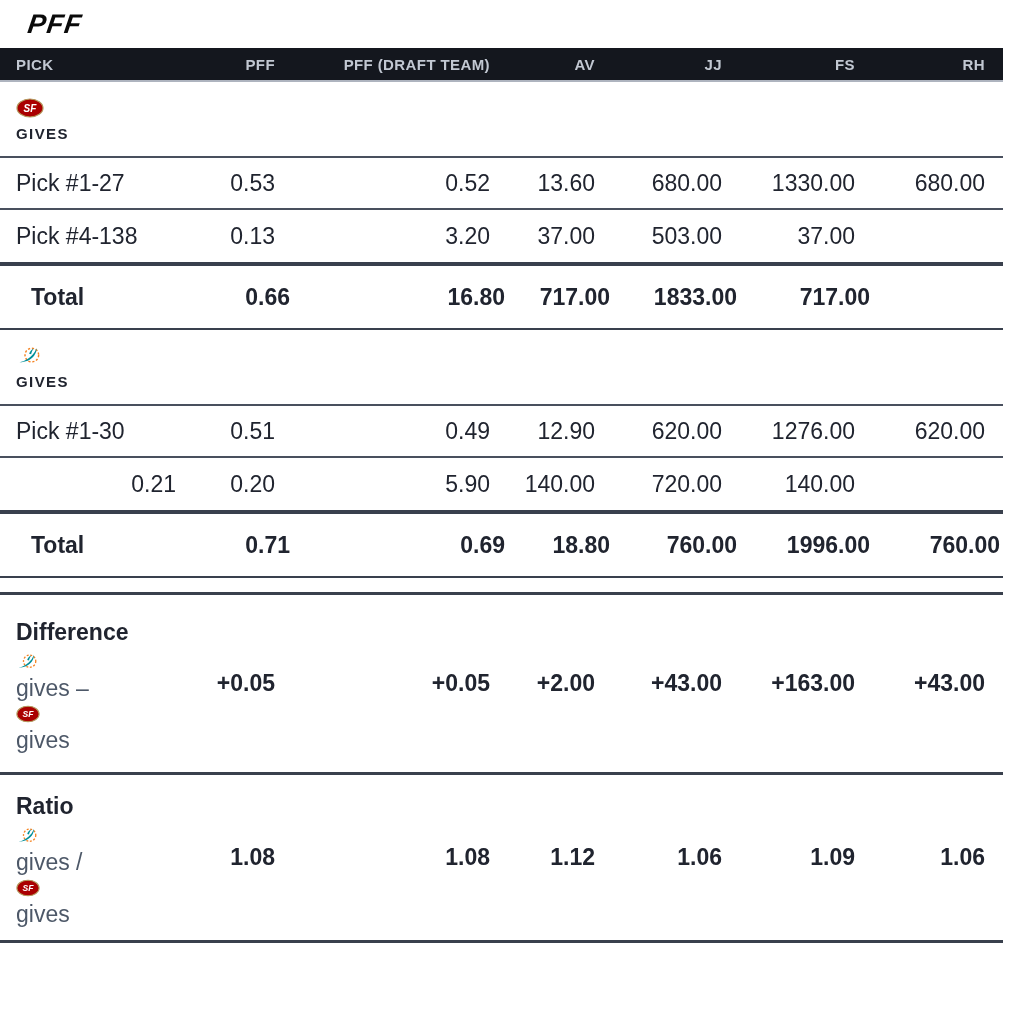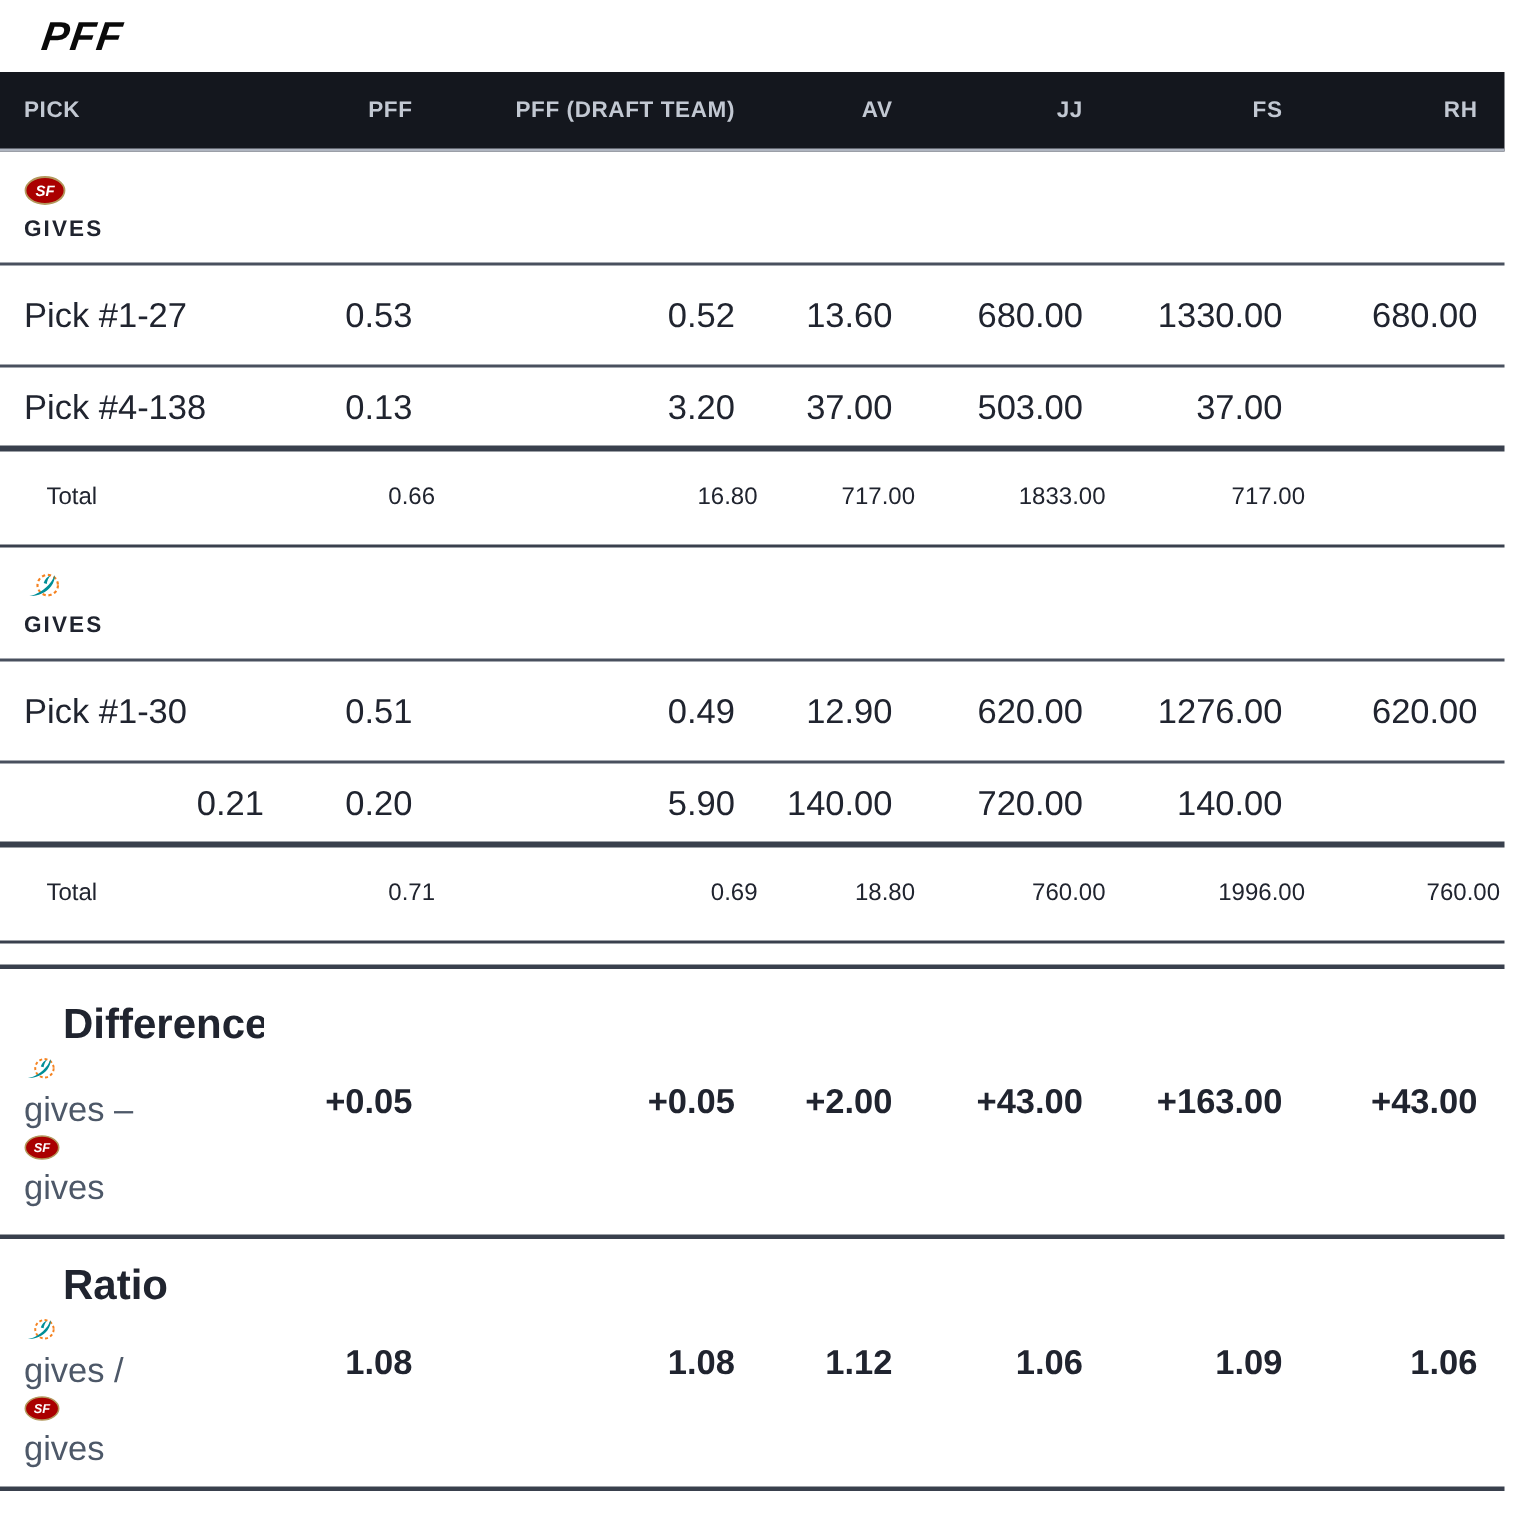--- a/index.html
+++ b/index.html
@@ -24,59 +24,59 @@
   .table-wrap{width:1003px;}
   .row{
     display:grid;
     grid-template-columns:160px 99px 215px 105px 127px 133px 130px;
     padding:0 18px 0 16px;
   }
   .cell{overflow:hidden;white-space:nowrap;}
   .num{text-align:right;}
   
   .thead{
-    height:53px;background:var(--header-bg);align-items:center;
+    height:34px;background:var(--header-bg);align-items:center;
     border-bottom:2px solid #aeb4bf;
   }
   .th{
     color:var(--header-text);font-weight:bold;font-size:15px;letter-spacing:.4px;
     text-align:right;
   }
   .th.first{text-align:left;}
   
   .section-head{
     padding:16px 16px 14px;border-bottom:2px solid var(--divider);
     display:flex;flex-direction:column;gap:7px;
   }
   .team-logo{display:inline-flex;width:28px;height:20px;}
   .team-logo svg{width:100%;height:100%;}
   .team-logo.small{width:24px;height:18px;}
   .gives{
     font-size:15px;font-weight:bold;letter-spacing:1.4px;color:var(--text-dark);
   }
   
-  .data-row{height:68px;align-items:center;border-bottom:2px solid var(--divider);font-size:23px;}
+  .data-row{height:52px;align-items:center;border-bottom:2px solid var(--divider);font-size:23px;}
   .data-row.pre-total{height:56px;border-bottom:4px solid var(--divider-thick);}
   .total-row{
     height:64px;align-items:center;border-bottom:2px solid var(--divider-thick);
-    font-size:16px;font-weight:normal;padding-left:31px;
+    font-size:23px;font-weight:bold;padding-left:31px;
   }
   .spacer{height:14px;}
   
   .calc-row{
     border-top:3px solid var(--divider-thick);
     align-items:center;font-size:23px;
   }
   .calc-row.diff{min-height:180px;}
   .calc-row.ratio{min-height:171px;border-bottom:3px solid var(--divider-thick);}
   .calc-label{
     display:flex;flex-direction:column;justify-content:center;gap:7px;
     align-self:stretch;padding:14px 0;
   }
-  .calc-title{font-size:28px;font-weight:bold;color:var(--text-dark);line-height:28px;margin-left:26px;}
+  .calc-title{font-size:23px;font-weight:bold;color:var(--text-dark);line-height:28px;}
   .gives-text{font-size:23px;color:var(--text-muted);line-height:20px;}
   .calc-row .num{font-weight:bold;}
 </style>
 </head>
 <body>
 
 <div class="screen">
 
   <header class="topbar">
     <div class="pff-logo">PFF</div>

